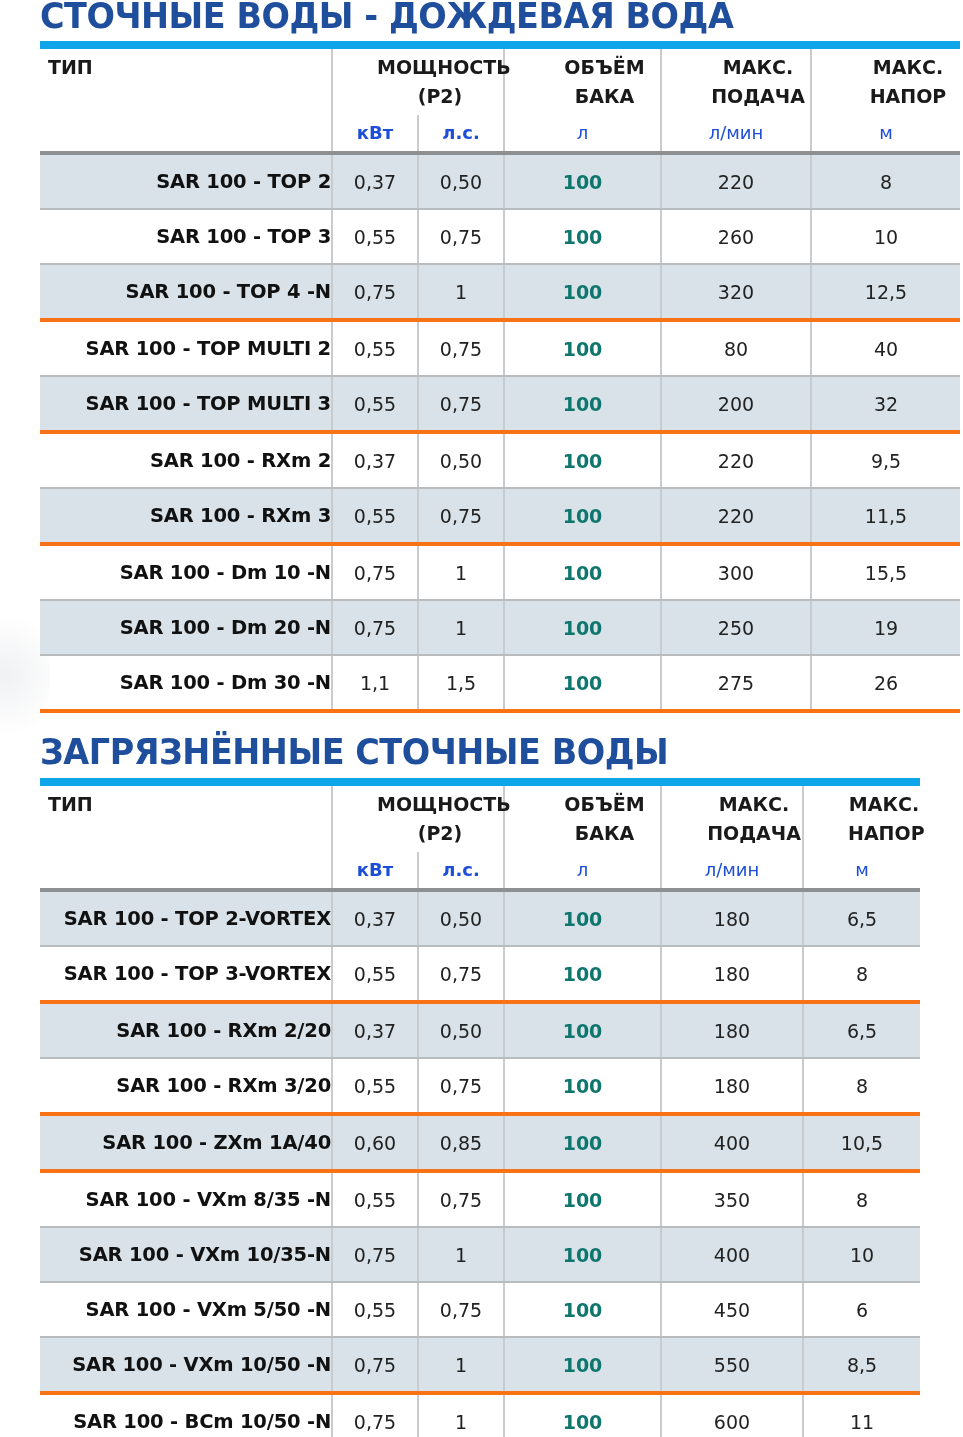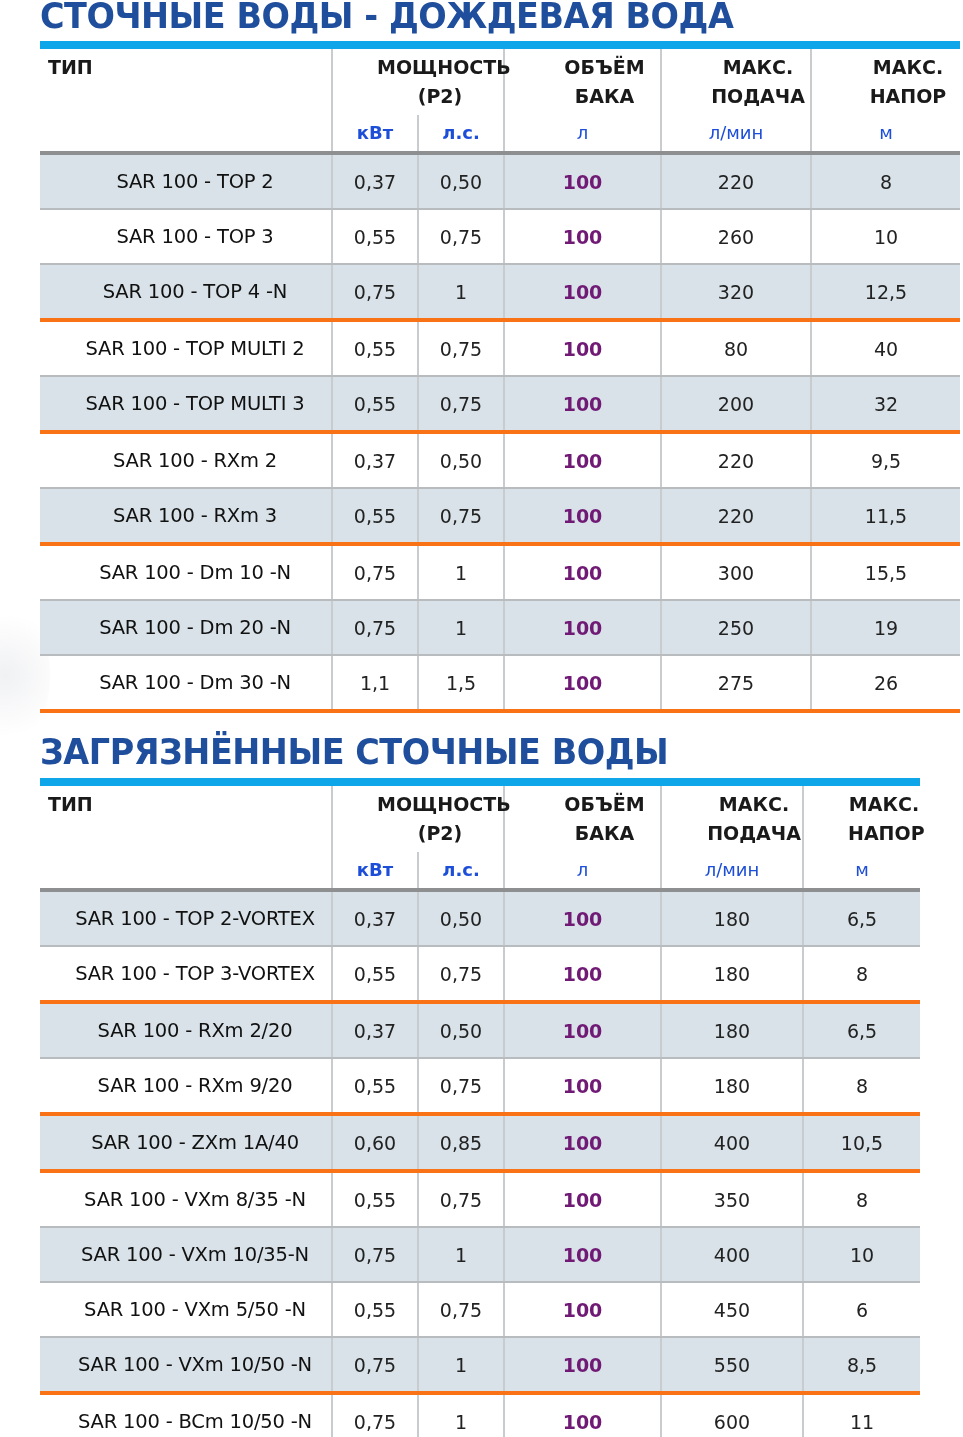--- a/index.html
+++ b/index.html
@@ -49,25 +49,25 @@
   thead tr.h2 th.blank { border-left: none; }
   thead tr.h2 th.sub-first { border-left: 2px solid #c9cccf; }
 
   tbody td {
     height: 53px; font-size: 19px; color: #222;
     border-bottom: 2px solid #b9bcbf;
   }
   tbody tr.shade td { background: #d8e2e8; }
   tbody tr.thick td { border-bottom: 4px solid #f97316; }
   tbody td.type {
-    text-align: center; padding-left: 19px;
-    font-weight: normal; color: #111; white-space: nowrap;
+    text-align: right; padding-left: 19px;
+    font-weight: bold; color: #111; white-space: nowrap;
     font-size: 19.5px; letter-spacing: -0.2px;
   }
-  tbody td.tank { font-weight: bold; color: #701a75; }
+  tbody td.tank { font-weight: bold; color: #0f766e; }
 
   .hdr-line { display: block; margin-left: 44px; }
   .fade-decor {
     position: absolute; left: -40px; top: 600px; width: 90px; height: 150px;
     border-radius: 50%;
     background: radial-gradient(circle, #f0f1f3 0%, #ffffff 70%);
   }
 </style>
 </head>
 <body>
@@ -257,21 +257,21 @@
       </tr>
       <tr class="shade">
         <td class="type">SAR 100 - RXm 2/20</td>
         <td>0,37</td>
         <td>0,50</td>
         <td class="tank">100</td>
         <td>180</td>
         <td>6,5</td>
       </tr>
       <tr class="thick">
-        <td class="type">SAR 100 - RXm 9/20</td>
+        <td class="type">SAR 100 - RXm 3/20</td>
         <td>0,55</td>
         <td>0,75</td>
         <td class="tank">100</td>
         <td>180</td>
         <td>8</td>
       </tr>
       <tr class="shade thick">
         <td class="type">SAR 100 - ZXm 1A/40</td>
         <td>0,60</td>
         <td>0,85</td>

